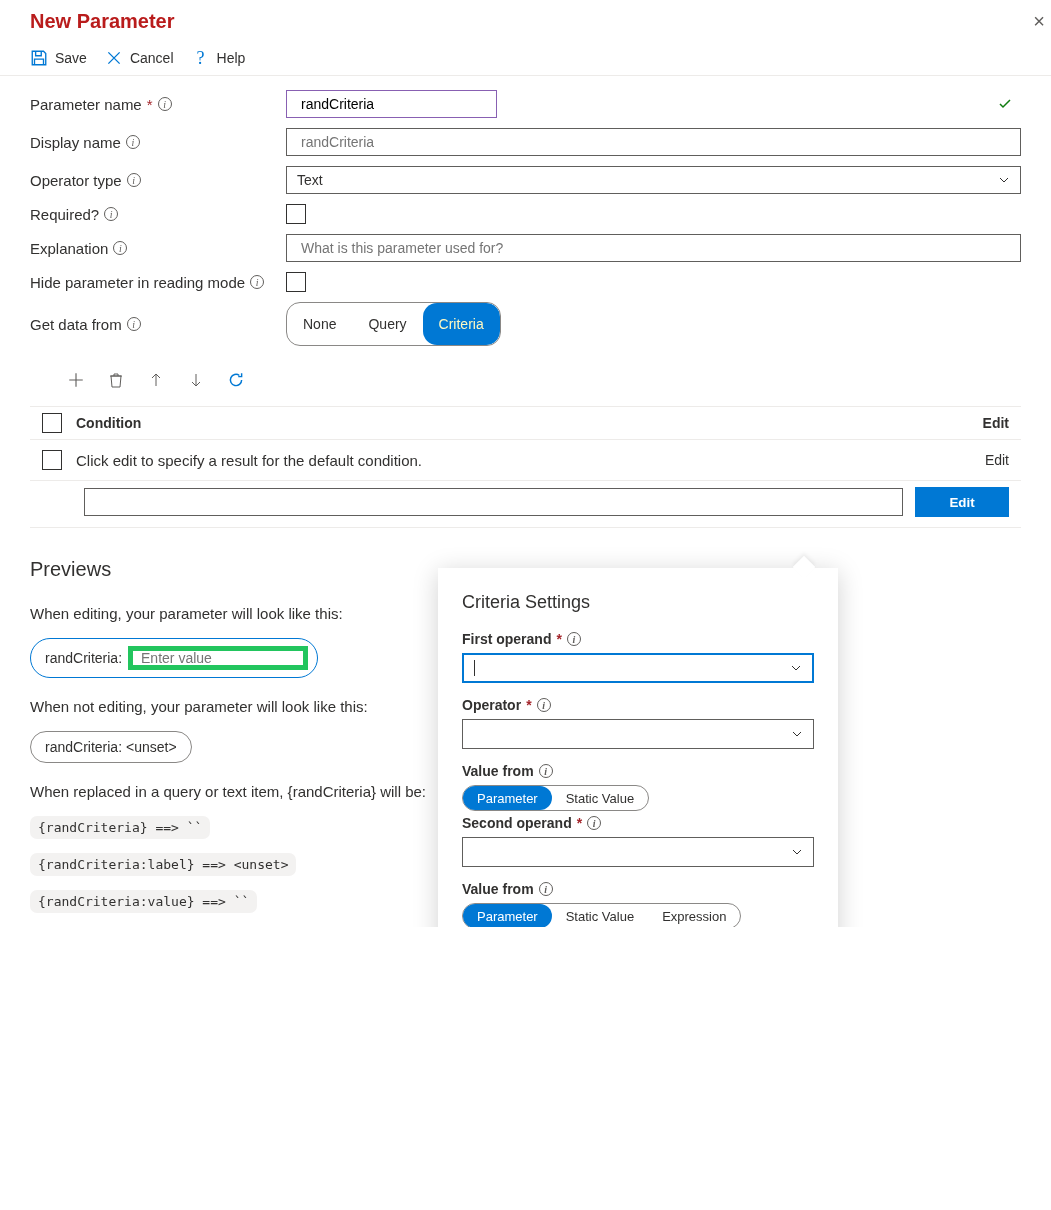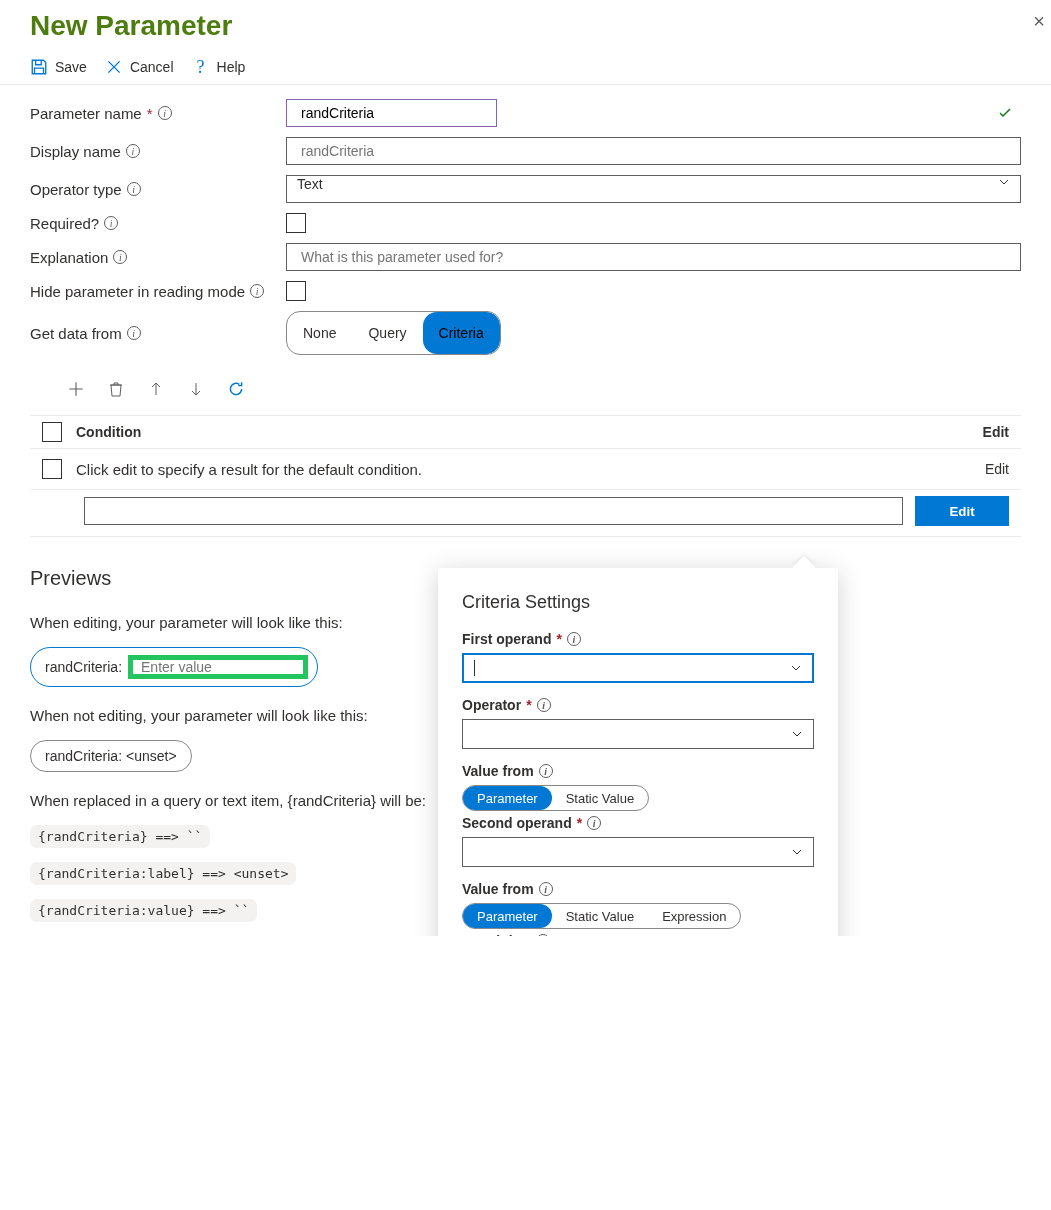--- a/index.html
+++ b/index.html
@@ -1,39 +1,39 @@
 <!DOCTYPE html>
 <html><head>
 <meta charset="utf-8">
 <style>
 * { box-sizing: border-box; margin: 0; padding: 0; }
 body { font-family: "Segoe UI", -apple-system, sans-serif; font-size: 14px; color: #323130; background: #fff; }
 .panel { width: 1051px; position: relative; }
 .header { padding: 10px 30px 8px; }
-.title { font-size: 28px; font-weight: 600; color: #4d7c0f; }
+.title { font-size: 20px; font-weight: 600; color: #b91c1c; }
 .subtitle { font-size: 12px; color: #605e5c; margin-top: 2px; }
 .toolbar { display: flex; gap: 18px; padding: 8px 30px; border-bottom: 1px solid #edebe9; }
 .tool-btn { display: flex; align-items: center; gap: 7px; cursor: pointer; font-size: 14px; color: #323130; }
 .tool-btn svg { width: 18px; height: 18px; }
 .form { padding: 14px 30px 0; }
 .row { display: flex; align-items: center; margin-bottom: 10px; }
 .label { width: 256px; font-size: 15px; color: #323130; display: flex; align-items: center; gap: 5px; }
 .req { color: #a4262c; }
 .info-icon { width: 14px; height: 14px; border: 1px solid #605e5c; border-radius: 50%; display: inline-flex; align-items: center; justify-content: center; font-size: 10px; color: #605e5c; font-style: italic; font-family: Georgia, serif; }
 .info-icon::after { content: "i"; }
 .input { flex: 1; height: 28px; padding: 0 14px; border: 1px solid #605e5c; font-size: 14px; background: #fff; }
 .input.valid { border: 1px solid #8860b2; }
 .input-wrap { flex: 1; position: relative; }
 .check { position: absolute; right: 8px; top: 6px; color: #107c10; }
-.select { flex: 1; height: 28px; padding: 0 10px; border: 1px solid #605e5c; font-size: 14px; background: #fff; display: flex; justify-content: space-between; cursor: pointer; }
+.select { flex: 1; height: 28px; padding: 0 10px; border: 1px solid #605e5c; font-size: 14px; background: #fff; display: flex; align-items: center; justify-content: space-between; cursor: pointer; }
 .chevron { width: 12px; height: 12px; }
 .checkbox { width: 20px; height: 20px; border: 1px solid #323130; cursor: pointer; }
 .pill-group { display: flex; border: 1px solid #8a8886; border-radius: 14px; overflow: hidden; height: 44px; }
 .pill { padding: 0 16px; display: flex; align-items: center; font-size: 14px; cursor: pointer; color: #323130; }
-.pill.active { background: #0078d4; color: #000000; border-radius: 14px; }
+.pill.active { background: #0078d4; color: #fef9c3; border-radius: 14px; }
 .criteria-section { margin: 24px 30px 0; }
 .icon-bar { display: flex; gap: 20px; padding: 0 0 16px 36px; align-items: center; }
 .icon-btn { width: 20px; height: 20px; cursor: pointer; color: #605e5c; display:flex; align-items:center; justify-content:center;}
 .icon-btn.refresh { color: #0078d4; }
 .cond-header { display: flex; align-items: center; padding: 6px 12px; border-bottom: 1px solid #edebe9; border-top: 1px solid #edebe9; }
 .cond-header .checkbox { margin-right: 14px; }
 .cond-col { font-weight: 600; font-size: 14px; }
 .cond-edit { margin-left: auto; font-weight: 600; }
 .cond-row { display: flex; align-items: center; padding: 10px 12px; border-bottom: 1px solid #edebe9; }
 .cond-row .checkbox { margin-right: 14px; }

